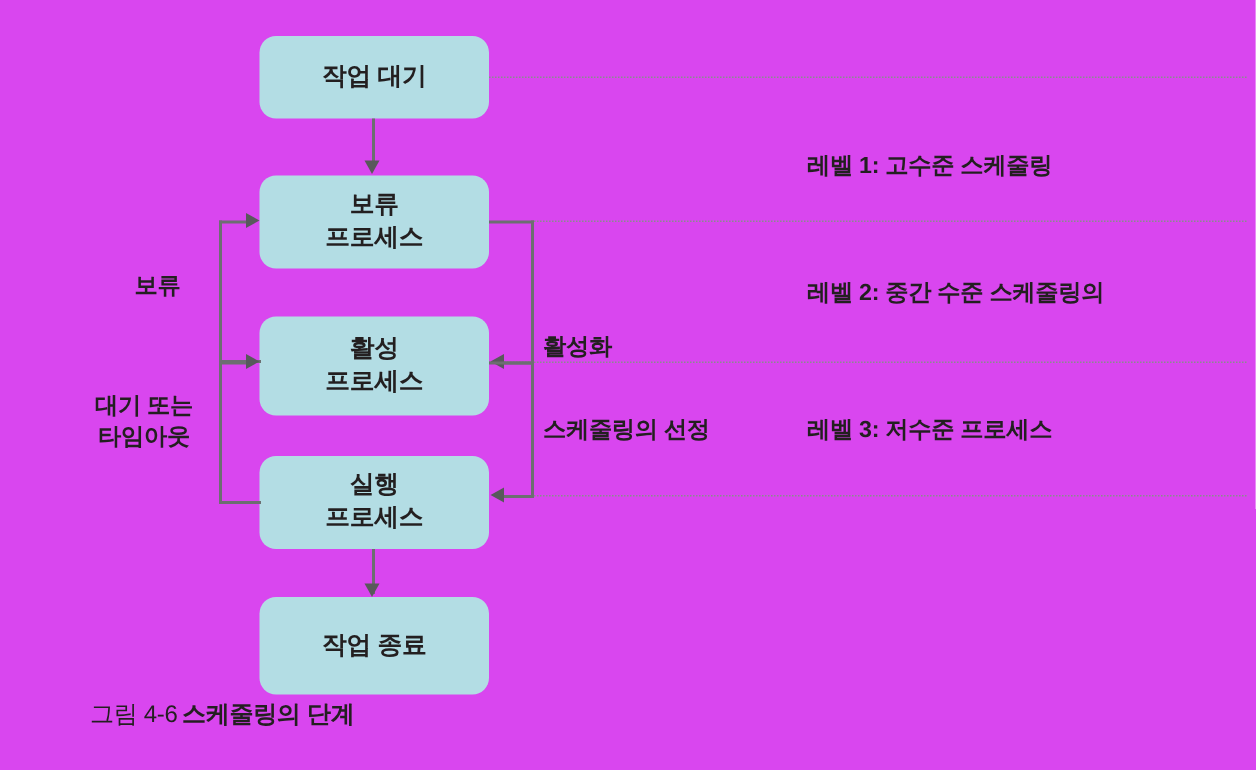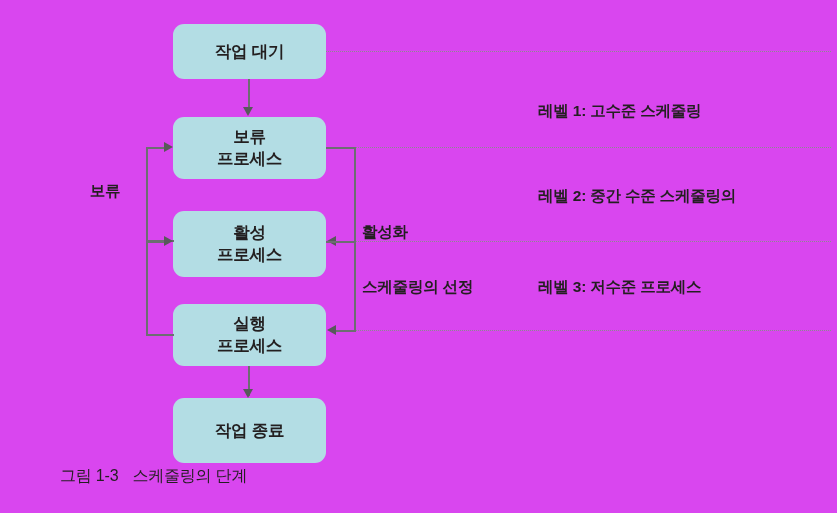--- a/index.html
+++ b/index.html
@@ -98,22 +98,22 @@
     top: 466px;
     font-size: 16px;
     color: #231f20;
     letter-spacing: -0.2px;
     white-space: nowrap;
   }
   #caption .cap-num {
     font-weight: 400;
   }
   #caption .cap-title {
-    font-weight: 400;
-    margin-left: 14px;
+    font-weight: 700;
+    margin-left: 3px;
   }
 </style>
 </head>
 <body>
 
 <div id="page">
 
   <div class="dotted" style="left:326px; top:51px;  width:505px;"></div>
   <div class="dotted" style="left:356px; top:147px; width:475px;"></div>
   <div class="dotted" style="left:326px; top:241px; width:505px;"></div>
@@ -169,28 +169,32 @@
   <div class="hline" style="left:336px; top:241px; width:20px;"></div>
   <div class="arrow left" style="left:327px; top:236px;"></div>
 
   <div class="hline" style="left:326px; top:241px; width:30px;"></div>
   <div class="vline" style="left:354px; top:241px; height:90px;"></div>
   <div class="hline" style="left:336px; top:330px; width:20px;"></div>
   <div class="arrow left" style="left:327px; top:325px;"></div>
 
   <div class="lbl" style="left:66px; top:181px; width:78px;">보류</div>
 
+  <div class="lbl" style="left:46px; top:261px; width:100px;">
+    <span>대기 또는</span><br>
+    <span>타임아웃</span>
+  </div>
 
   <div class="lbl" style="left:362px; top:190px; text-align:center;margin-top:32px;">활성화</div>
 
   <div class="lbl" style="left:362px; top:277px; text-align:left;">스케줄링의 선정</div>
 
   <div class="lbl level" style="left:538px; top:101px; text-align:left;">레벨 1: 고수준 스케줄링</div>
 
   <div class="lbl level" style="left:538px; top:186px; text-align:left;">레벨 2: 중간 수준 스케줄링의</div>
 
   <div class="lbl level" style="left:538px; top:277px; text-align:left;">레벨 3: 저수준 프로세스</div>
 
   <div id="caption">
-    <span class="cap-num">그림 1-3</span><span class="cap-title">스케줄링의 단계</span>
+    <span class="cap-num">그림 4-6</span><span class="cap-title">스케줄링의 단계</span>
   </div>
 
 </div>
 
 </body></html>

